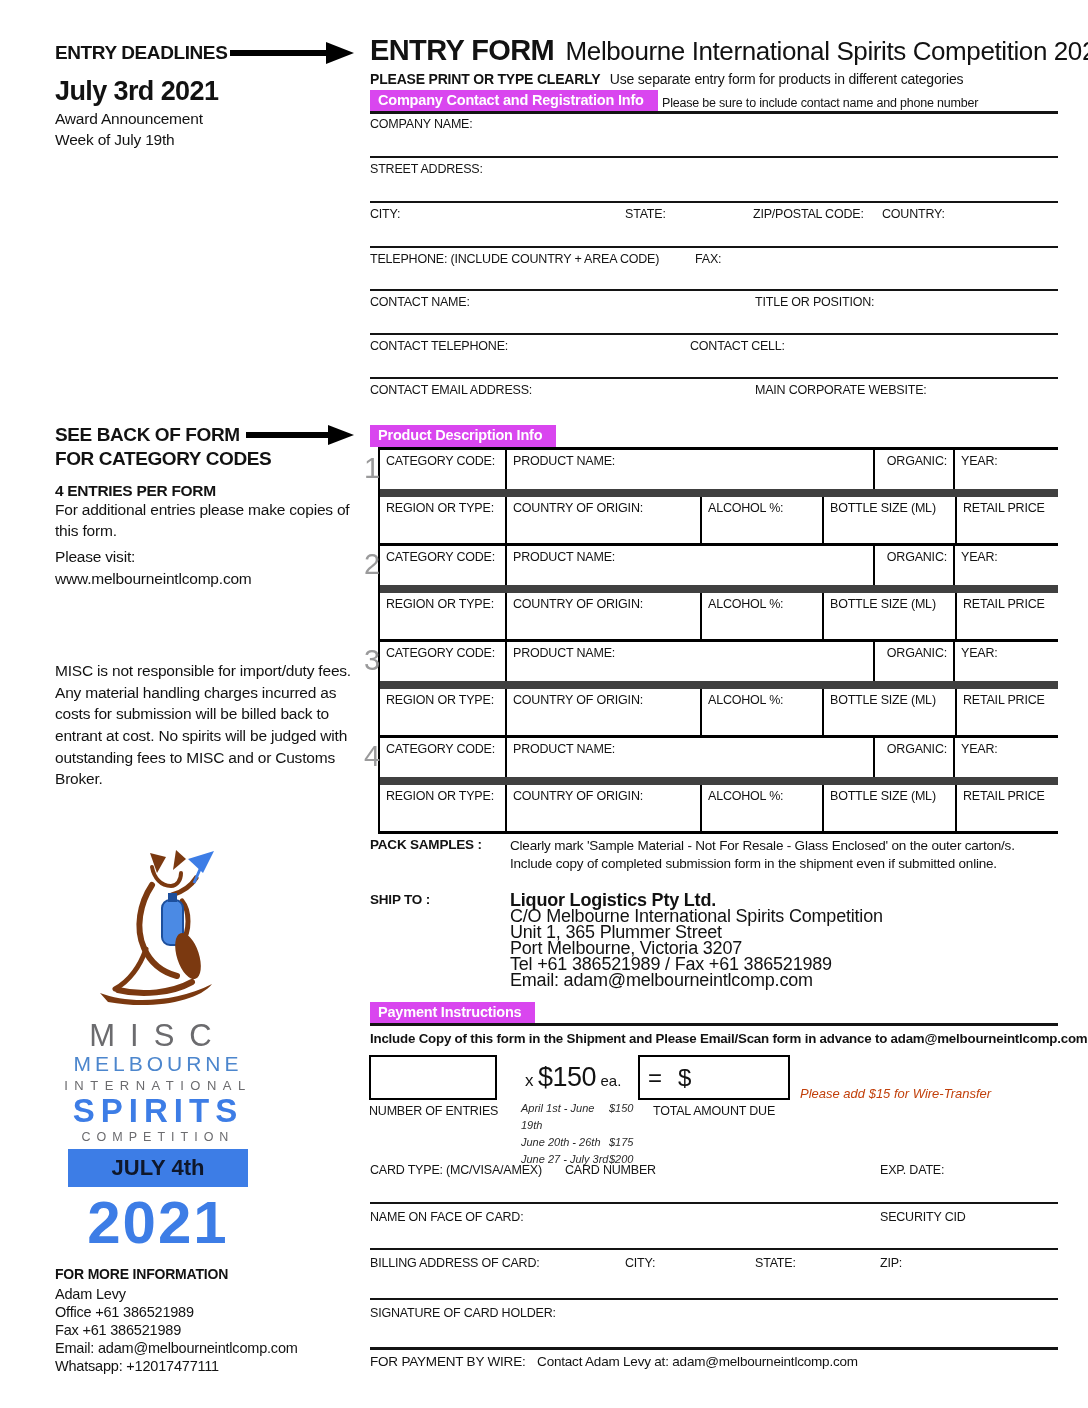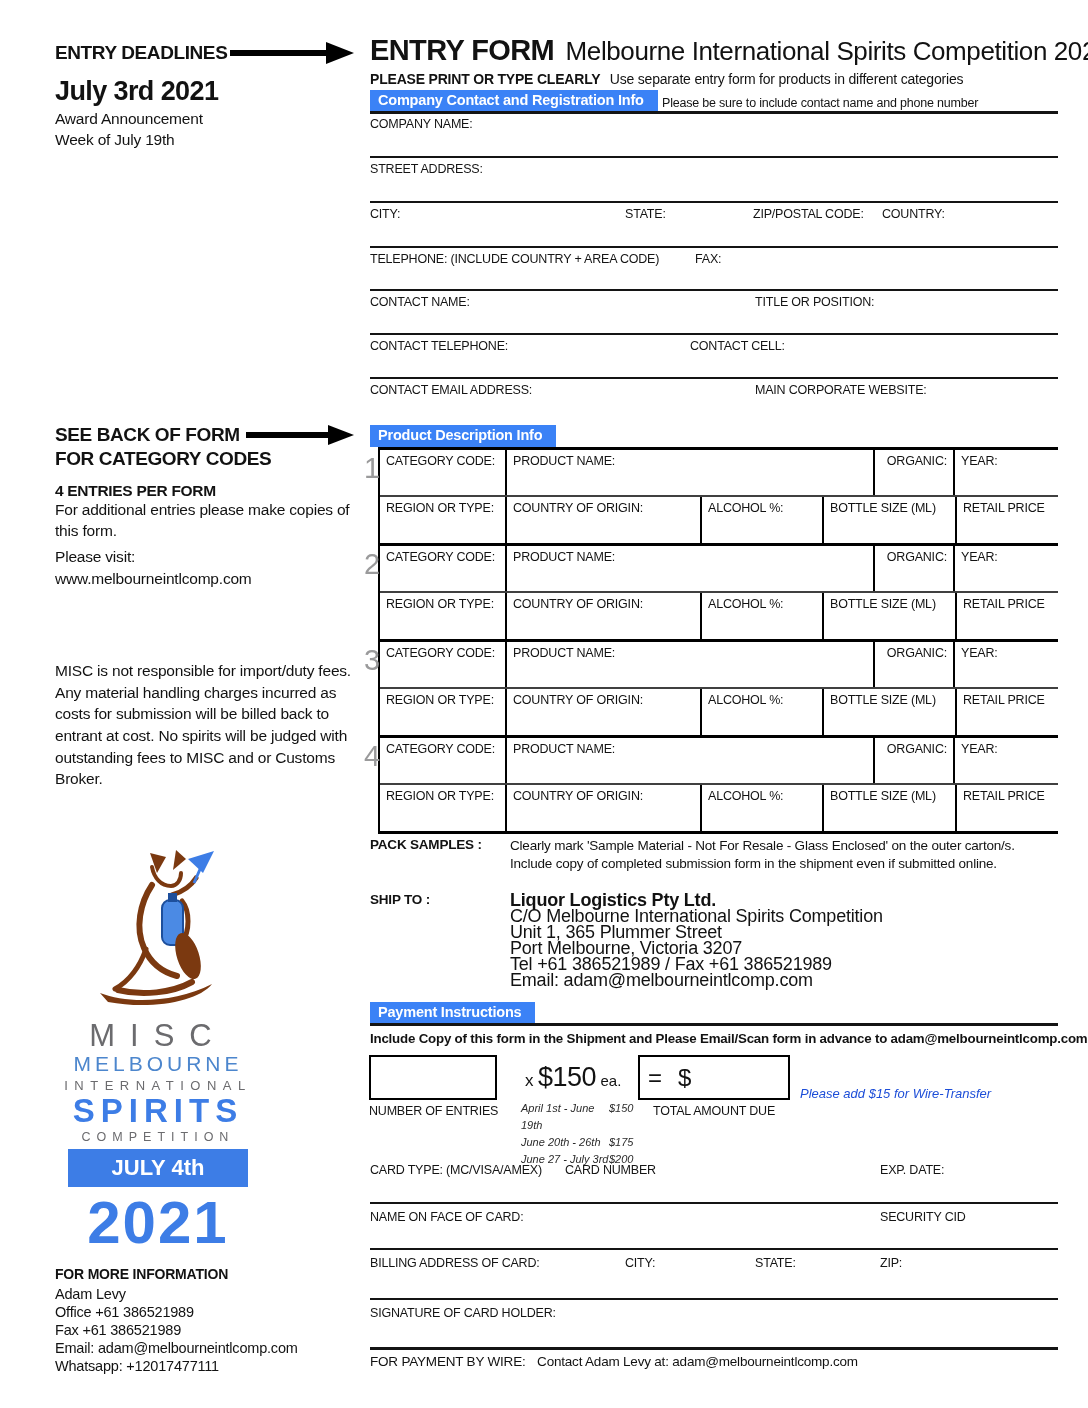--- a/index.html
+++ b/index.html
@@ -2,29 +2,29 @@
 <html><head>
 <meta charset="utf-8">
 <style>
   *{box-sizing:border-box;margin:0;padding:0}
   html,body{background:#e8e8e8}
   #page{position:relative;width:1088px;height:1408px;margin:0 auto;background:#fff;
         font-family:"Liberation Sans","DejaVu Sans",sans-serif;color:#121212;overflow:hidden}
   .abs{position:absolute}
   .lbl{font-size:12.5px;letter-spacing:-0.2px;white-space:nowrap;color:#141414}
   .ln{position:absolute;background:#141414}
-  .secbar{position:absolute;background:#3b82f6;color:#fff;font-weight:700;font-size:14.5px;
+  .secbar{position:absolute;background:#d946ef;color:#fff;font-weight:700;font-size:14.5px;
           letter-spacing:-0.2px;padding:2px 14px 4px 8px;white-space:nowrap}
   .h-big{font-weight:700;font-size:19px;letter-spacing:-0.4px;white-space:nowrap}
   .body-txt{font-size:15.5px;line-height:1.34;letter-spacing:-0.2px}
   
   #ptable{position:absolute;left:378px;top:447px;width:680px;border-top:3px solid #000;border-left:2px solid #000}
   .pentry{position:relative;height:96px;border-bottom:3px solid #000}
   .prow{display:flex}
-  .rowA{height:47px;border-bottom:2px solid #404040}
+  .rowA{height:47px;border-bottom:8px solid #404040}
   .rowB{height:46px}
   .pc{border-right:2px solid #000;padding:4px 6px;font-size:12.5px;letter-spacing:-0.2px;white-space:nowrap;overflow:hidden}
   .pc.nob{border-right:none}
   .w127{width:127px}.w195{width:195px}.w122{width:122px}.w133{width:133px}.w80{width:80px;text-align:right}
   .grow{flex:1}
   .bignum{position:absolute;left:-16px;top:2px;font-size:29px;color:#9a9a9b}
   
   .pbox{position:absolute;border:2px solid #000;background:#fff}
   .tier{display:flex;font-style:italic;font-size:11px;color:#2b2b2b;line-height:17px}
   .tier .rng{width:88px}
@@ -78,21 +78,21 @@
     <rect x="80" y="50" width="9" height="9" fill="#1d4f9c"></rect>
     <ellipse cx="100" cy="113" rx="11" ry="24" transform="rotate(-18 100 113)" fill="#7b3910"></ellipse>
     <path d="M12,150 C40,161 86,160 124,141 C110,159 62,167 20,159 Z" fill="#7b3910"></path>
   </svg>
 
   <div class="abs logoline" style="left:58px;top:1018px;font-size:31px;letter-spacing:15px;color:#6b6b6e">MISC</div>
   <div class="abs logoline" style="left:58px;top:1052px;font-size:21px;letter-spacing:4px;color:#4c86cd">MELBOURNE</div>
   <div class="abs logoline" style="left:58px;top:1078px;font-size:13px;letter-spacing:6.5px;color:#6b6b6e">INTERNATIONAL</div>
   <div class="abs logoline" style="left:58px;top:1092px;font-size:33px;font-weight:700;letter-spacing:6px;color:#3d7de6">SPIRITS</div>
   <div class="abs logoline" style="left:58px;top:1130px;font-size:12.5px;letter-spacing:6px;color:#6b6b6e">COMPETITION</div>
-  <div class="abs" style="left:68px;top:1149px;width:180px;height:38px;background:#3d7de6;color:#ffffff;font-weight:700;font-size:22px;display:flex;align-items:center;justify-content:center">JULY 4th</div>
+  <div class="abs" style="left:68px;top:1149px;width:180px;height:38px;background:#3d7de6;color:#0f172a;font-weight:700;font-size:22px;display:flex;align-items:center;justify-content:center">JULY 4th</div>
   <div class="abs" style="left:58px;top:1188px;width:200px;text-align:center;font-size:60px;font-weight:700;letter-spacing:2px;color:#3d7de6">2021</div>
 
   <div class="abs" style="left:55px;top:1266px;font-size:14px;font-weight:700;letter-spacing:-0.2px">FOR MORE INFORMATION</div>
   <div class="abs body-txt" style="left:55px;top:1285px;font-size:14.5px">Adam Levy</div>
   <div class="abs body-txt" style="left:55px;top:1303px;font-size:14.5px">Office +61 386521989</div>
   <div class="abs body-txt" style="left:55px;top:1321px;font-size:14.5px">Fax +61 386521989</div>
   <div class="abs body-txt" style="left:55px;top:1339px;font-size:14.5px">Email: adam@melbourneintlcomp.com</div>
   <div class="abs body-txt" style="left:55px;top:1357px;font-size:14.5px">Whatsapp: +12017477111</div>
 
   <div class="abs" style="left:370px;top:34px;white-space:nowrap">
@@ -241,21 +241,21 @@
         <span class="rng">June 27 - July 3rd</span>
         <span>$200</span>
       </div>
   </div>
 
   <div class="pbox" style="left:638px;top:1055px;width:152px;height:45px;display:flex;align-items:center;padding-left:8px">
     <span style="font-size:24px">=</span>
     <span style="font-size:24px;margin-left:16px">$</span>
   </div>
   <div class="abs lbl" style="left:638px;top:1104px;width:152px;text-align:center">TOTAL AMOUNT DUE</div>
-  <div class="abs" style="left:800px;top:1086px;font-size:13px;font-style:italic;color:#1d4ed8">Please add $15 for Wire-Transfer</div>
+  <div class="abs" style="left:800px;top:1086px;font-size:13px;font-style:italic;color:#c2410c">Please add $15 for Wire-Transfer</div>
 
   <div class="abs lbl" style="left:370px;top:1163px;width:190px;height:36px">CARD TYPE: (MC/VISA/AMEX)</div>
   <div class="abs lbl" style="left:565px;top:1163px;width:310px;height:36px">CARD NUMBER</div>
   <div class="abs lbl" style="left:880px;top:1163px;width:178px;height:36px">EXP. DATE:</div>
   <div class="ln" style="left:370px;top:1202px;width:688px;height:2px"></div>
   <div class="abs lbl" style="left:370px;top:1210px;width:505px;height:34px">NAME ON FACE OF CARD:</div>
   <div class="abs lbl" style="left:880px;top:1210px;width:178px;height:34px">SECURITY CID</div>
   <div class="ln" style="left:370px;top:1248px;width:688px;height:2px"></div>
   <div class="abs lbl" style="left:370px;top:1256px;width:250px;height:36px">BILLING ADDRESS OF CARD:</div>
   <div class="abs lbl" style="left:625px;top:1256px;width:125px;height:36px">CITY:</div>

